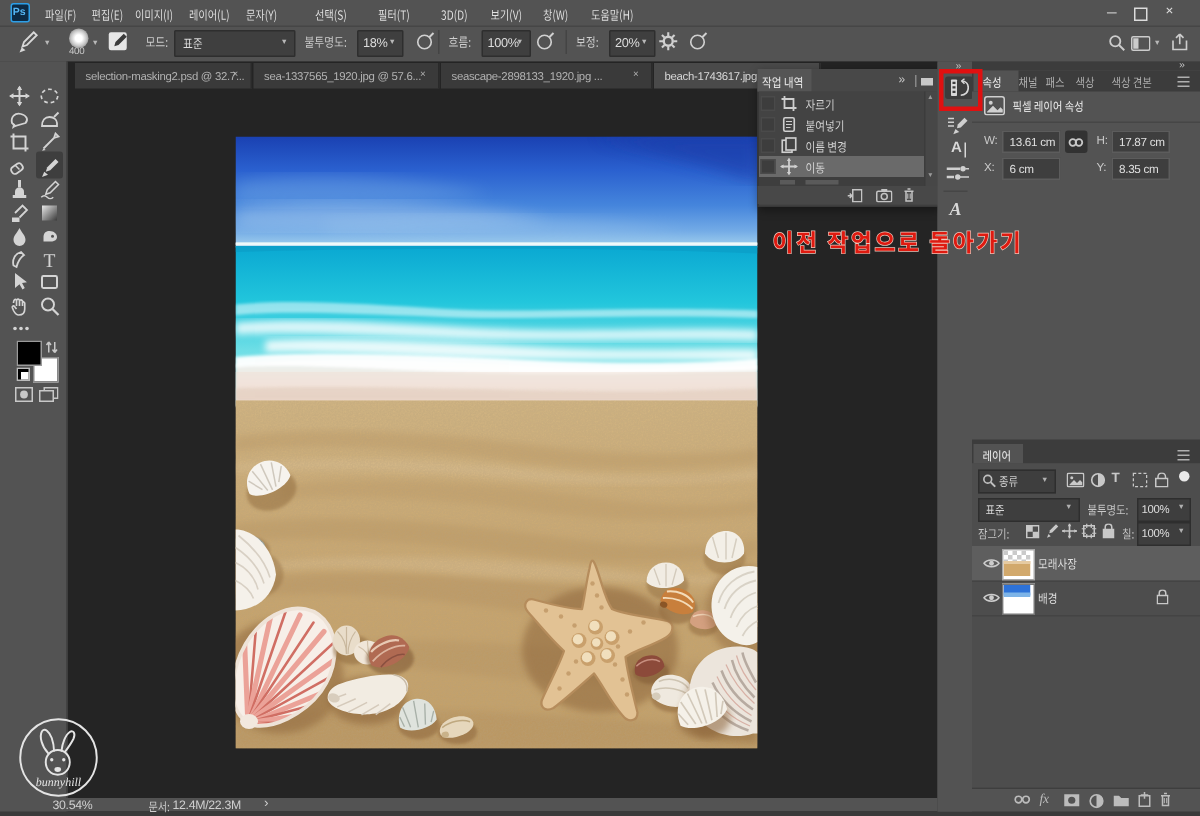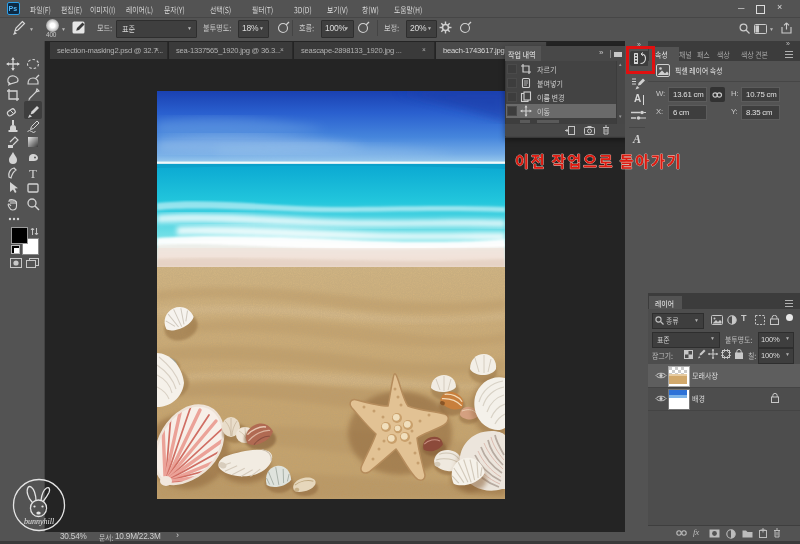--- a/index.html
+++ b/index.html
@@ -156,21 +156,21 @@
     <div class="ab lt" style="left:769px;top:27px;font-size:5px;color:#b8b8b8;">▼</div>
     <svg class="ab" style="left:781px;top:22px" width="11" height="12" viewBox="0 0 11 12">
 <path d="M1 5 V11 H10 V5" fill="none" stroke="#cccccc" stroke-width="1.1"></path>
 <path d="M5.5 0.8 V7.5 M5.5 0.8 L3 3.3 M5.5 0.8 L8 3.3" fill="none" stroke="#cccccc" stroke-width="1.1"></path>
     </svg>
     <div class="ab" style="left:44px;top:41px;width:581px;height:503px;background:#242424;"></div>
     <div class="ab" style="left:50px;top:42px;width:117px;height:17px;background:#3a3a3a;border-right:1px solid #2a2a2a"></div>
     <div class="ab lt" style="left:57px;top:47px;font-size:7.6px;color:#b2b2b2;">selection-masking2.psd @ 32.7...</div>
     <div class="ab lt" style="left:155px;top:47px;font-size:6.5px;color:#b2b2b2;">×</div>
     <div class="ab" style="left:169px;top:42px;width:123px;height:17px;background:#3a3a3a;border-right:1px solid #2a2a2a"></div>
-    <div class="ab lt" style="left:176px;top:47px;font-size:7.6px;color:#b2b2b2;">sea-1337565_1920.jpg @ 36.3...</div>
+    <div class="ab lt" style="left:176px;top:47px;font-size:7.6px;color:#b2b2b2;">sea-1337565_1920.jpg @ 57.6...</div>
     <div class="ab lt" style="left:280px;top:47px;font-size:6.5px;color:#b2b2b2;">×</div>
     <div class="ab" style="left:294px;top:42px;width:140px;height:17px;background:#3a3a3a;border-right:1px solid #2a2a2a"></div>
     <div class="ab lt" style="left:301px;top:47px;font-size:7.6px;color:#b2b2b2;">seascape-2898133_1920.jpg ...</div>
     <div class="ab lt" style="left:422px;top:47px;font-size:6.5px;color:#b2b2b2;">×</div>
     <div class="ab" style="left:436px;top:42px;width:110px;height:17px;background:#4a4a4a;border-right:1px solid #2a2a2a"></div>
     <div class="ab lt" style="left:443px;top:47px;font-size:7.6px;color:#d8d8d8;">beach-1743617.jpg @ 3</div>
     <div class="ab lt" style="left:5px;top:42px;font-size:8px;color:#c0c0c0;">«</div>
     <div class="ab" style="left:15px;top:48px;width:20px;height:3px;background:#606060;border-radius:1px"></div>
     <div class="ab" style="left:0px;top:41px;width:44px;height:500px;background:#535353;border-right:1px solid #434343"></div>
     <svg class="ab" style="left:0;top:0" width="0" height="0">
@@ -270,27 +270,27 @@
     <svg class="ab" style="left:10px;top:258px" width="12" height="10" viewBox="0 0 12 10">
 <rect x="0.5" y="0.5" width="11" height="9" fill="none" stroke="#c8c8c8"></rect>
       <circle cx="6" cy="5" r="2.6" fill="#c8c8c8"></circle>
     </svg>
     <svg class="ab" style="left:26px;top:258px" width="13" height="10" viewBox="0 0 13 10">
 <rect x="3.5" y="0.5" width="9" height="7" fill="none" stroke="#c8c8c8"></rect>
       <rect x="0.5" y="2.5" width="9" height="7" fill="#535353" stroke="#c8c8c8"></rect>
     </svg>
     <div class="ab" style="left:44px;top:532px;width:581px;height:9px;background:#535353;"></div>
     <div class="ab" style="left:0px;top:541px;width:800px;height:3px;background:#3a3a3a;"></div>
-    <div class="ab lt" style="left:60px;top:533px;font-size:8.2px;color:#cfcfcf;">30.54%</div>
+    <div class="ab lt" style="left:35px;top:533px;font-size:8.2px;color:#cfcfcf;">30.54%</div>
     <div class="ab" style="left:99px;top:533px;">
       <svg class="kt" width="14" height="10" viewBox="0 0 14 10">
         <path transform="translate(0,7.8) scale(0.006720,-0.008000)" fill="#cfcfcf" d="M49 365H869V297H49ZM423 322H506V114H423ZM155 784H762V467H155ZM681 718H236V533H681ZM153 10H778V-58H153ZM153 201H236V-13H153Z M1422 520H1673V452H1422ZM1203 749H1271V587Q1271 512 1252 439Q1234 366 1200 303Q1166 240 1121 191Q1075 142 1021 113L969 180Q1019 204 1061 247Q1104 290 1136 345Q1168 401 1186 462Q1203 524 1203 587ZM1220 749H1287V587Q1287 526 1304 466Q1322 406 1354 353Q1386 301 1428 260Q1471 219 1520 196L1470 129Q1416 157 1370 204Q1324 251 1291 312Q1257 373 1238 443Q1220 513 1220 587ZM1632 827H1714V-79H1632Z M1979 390Q1952 390 1932 410Q1913 429 1913 460Q1913 491 1932 511Q1952 530 1979 530Q2006 530 2026 511Q2045 491 2045 460Q2045 429 2026 410Q2006 390 1979 390ZM1979 -13Q1952 -13 1932 6Q1913 26 1913 56Q1913 88 1932 107Q1952 126 1979 126Q2006 126 2026 107Q2045 88 2045 56Q2045 26 2026 6Q2006 -13 1979 -13Z"></path>
       </svg>
     </div>
-    <div class="ab lt" style="left:115px;top:533px;font-size:8.2px;color:#cfcfcf;">10.9M/22.3M</div>
+    <div class="ab lt" style="left:115px;top:533px;font-size:8.2px;color:#cfcfcf;">12.4M/22.3M</div>
     <div class="ab lt" style="left:176px;top:531px;font-size:9px;color:#cfcfcf;">›</div>
     <svg class="ab" style="left:12px;top:478px" width="54" height="54" viewBox="0 0 54 54">
 <g fill="none" stroke="#e4e4e4" stroke-width="1.3" stroke-linecap="round">
 <circle cx="27" cy="27" r="25.5"></circle>
 <path d="M20 24 C16 20 14 13 16 9.5 C18 7 21 10 22.5 14 C23.5 17 24 20 24 22.5"></path>
 <path d="M29 22.5 C29.5 18 31.5 12 34.5 10 C37 8.5 38.5 11 37 14.5 C35.5 17.5 33 21 31.5 23"></path>
 <path d="M26.5 22 C31 22 34.5 25.5 34.5 30 C34.5 35 31 38.5 26.5 38.5 C22 38.5 18.5 35 18.5 30 C18.5 25.5 22 22 26.5 22 Z"></path>
 </g>
 <circle cx="22.5" cy="28.5" r="1.1" fill="#e4e4e4"></circle>
 <circle cx="30.5" cy="28.5" r="1.1" fill="#e4e4e4"></circle>
@@ -764,21 +764,21 @@
     <div class="ab lt" style="left:656px;top:90px;font-size:7.8px;color:#c8c8c8;">W:</div>
     <div class="ab" style="left:668px;top:87px;width:37px;height:13px;background:#3e3e3e;border:1px solid #5c5c5c"></div>
     <div class="ab lt" style="left:673px;top:90.5px;font-size:7.8px;color:#e0e0e0;">13.61 cm</div>
     <div class="ab" style="left:710px;top:87px;width:15px;height:15px;background:#323232;border-radius:2px"></div>
     <svg class="ab" style="left:712px;top:92px" width="11" height="6" viewBox="0 0 11 6">
 <circle cx="3.2" cy="3" r="2.2" fill="none" stroke="#c8c8c8" stroke-width="1.2"></circle>
 <circle cx="7.3" cy="3" r="2.2" fill="none" stroke="#c8c8c8" stroke-width="1.2"></circle>
     </svg>
     <div class="ab lt" style="left:731px;top:90px;font-size:7.8px;color:#c8c8c8;">H:</div>
     <div class="ab" style="left:741px;top:87px;width:37px;height:13px;background:#3e3e3e;border:1px solid #5c5c5c"></div>
-    <div class="ab lt" style="left:746px;top:90.5px;font-size:7.8px;color:#e0e0e0;">10.75 cm</div>
+    <div class="ab lt" style="left:746px;top:90.5px;font-size:7.8px;color:#e0e0e0;">17.87 cm</div>
     <div class="ab lt" style="left:656px;top:108px;font-size:7.8px;color:#c8c8c8;">X:</div>
     <div class="ab" style="left:668px;top:105px;width:37px;height:13px;background:#3e3e3e;border:1px solid #5c5c5c"></div>
     <div class="ab lt" style="left:673px;top:108.5px;font-size:7.8px;color:#e0e0e0;">6 cm</div>
     <div class="ab lt" style="left:731px;top:108px;font-size:7.8px;color:#c8c8c8;">Y:</div>
     <div class="ab" style="left:741px;top:105px;width:37px;height:13px;background:#3e3e3e;border:1px solid #5c5c5c"></div>
     <div class="ab lt" style="left:746px;top:108.5px;font-size:7.8px;color:#e0e0e0;">8.35 cm</div>
     <div class="ab" style="left:648px;top:293px;width:152px;height:3px;background:#3c3c3c;"></div>
     <div class="ab" style="left:648px;top:296px;width:152px;height:13px;background:#3c3c3c;"></div>
     <div class="ab" style="left:649px;top:296px;width:33px;height:13px;background:#535353;"></div>
     <div class="ab" style="left:655px;top:299px;">

